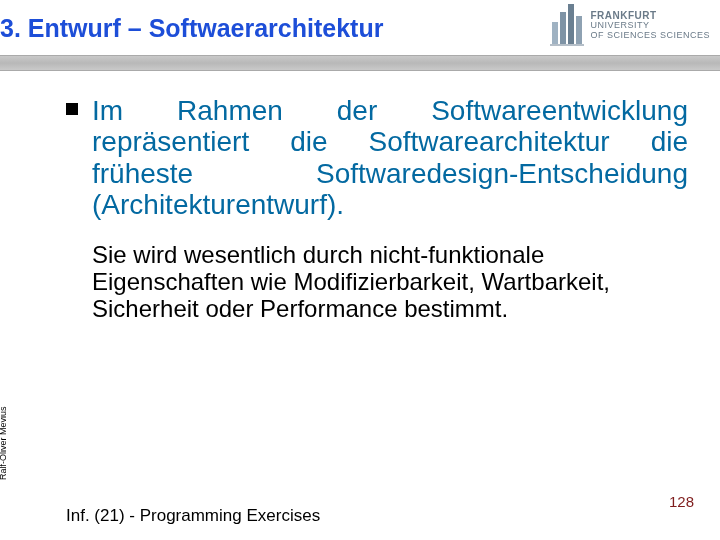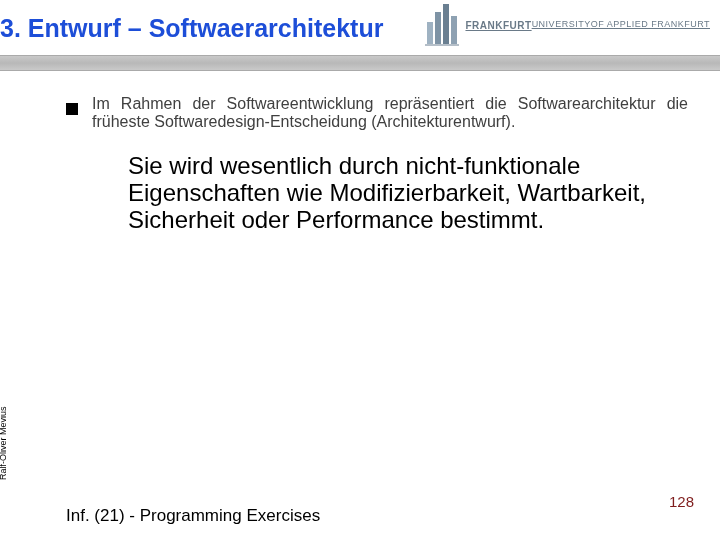--- a/index.html
+++ b/index.html
@@ -29,26 +29,25 @@
     position: absolute;
     right: 10px;
     top: 4px;
     display: flex;
     align-items: center;
     gap: 6px;
   }
   .logo-mark svg { display: block; }
   .logo-text {
     display: flex;
-    flex-direction: row;
+    flex-direction: column;
     font-size: 9px;
     line-height: 1.1;
     color: #6a7a88;
     letter-spacing: 0.5px;
-    text-decoration: underline;
   }
   .logo-text .l1 { font-weight: bold; font-size: 10px; }
   .grey-bar {
     position: absolute;
     top: 55px;
     left: 0;
     right: 0;
     height: 16px;
     background: linear-gradient(to bottom, #c9c9c9 0%, #b8b8b8 50%, #c9c9c9 100%);
     border-top: 1px solid #aaa;
@@ -66,36 +65,35 @@
   }
   .bullet-marker {
     flex: 0 0 auto;
     width: 12px;
     height: 12px;
     background: #000;
     margin-top: 8px;
     margin-right: 14px;
   }
   .para1 {
-    font-size: 16px;
+    font-size: 28px;
     line-height: 1.12;
-    color: #404040;
+    color: #0369a1;
     text-align: justify;
     text-justify: inter-word;
   }
   .para2-wrap {
     margin-top: 22px;
     padding-left: 26px;
   }
   .para2 {
     font-size: 24px;
     line-height: 1.12;
     color: #000;
     text-align: left;
-    margin-left: 36px;
   }
   .sidelabel {
     position: absolute;
     left: 8px;
     bottom: 60px;
     transform: rotate(-90deg);
     transform-origin: left bottom;
     font-size: 9px;
     color: #000;
     white-space: nowrap;
@@ -126,21 +124,21 @@
         <rect x="2" y="18" width="6" height="22" fill="#9fb2c2"></rect>
         <rect x="10" y="8" width="6" height="32" fill="#7e93a5"></rect>
         <rect x="18" y="0" width="6" height="40" fill="#6a7f91"></rect>
         <rect x="26" y="12" width="6" height="28" fill="#8ea1b2"></rect>
         <line x1="0" y1="41" x2="34" y2="41" stroke="#6a7f91" stroke-width="1"></line>
       </svg>
     </span>
     <span class="logo-text">
       <span class="l1">FRANKFURT</span>
       <span>UNIVERSITY</span>
-      <span>OF APPLIED FRANKFURT</span>
+      <span>OF SCIENCES SCIENCES</span>
     </span>
   </div>
   <div class="grey-bar"></div>
 </div>
 
 <div class="content">
   <div class="bullet-item">
     <span class="bullet-marker"></span>
     <div class="para1">Im Rahmen der Softwareentwicklung repräsentiert die Softwarearchitektur die früheste Softwaredesign-Entscheidung (Architekturentwurf).</div>
   </div>

